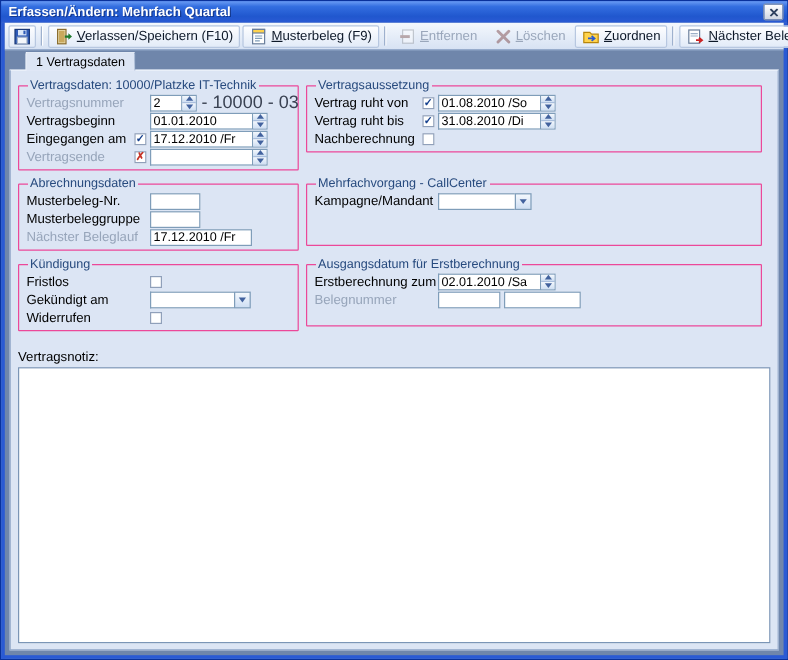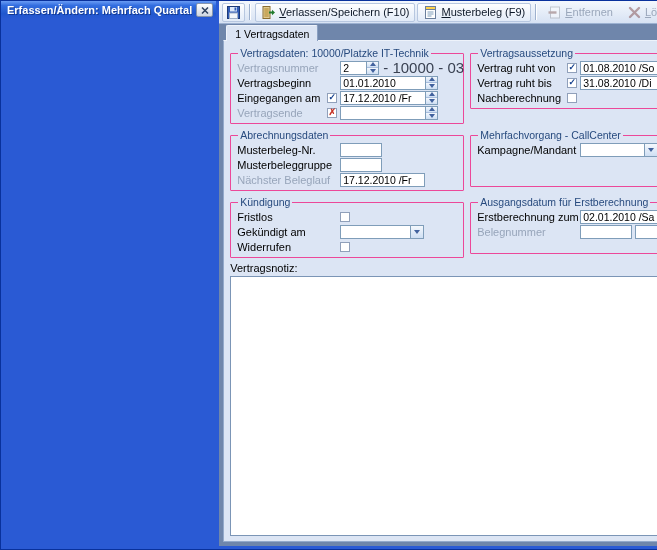--- a/index.html
+++ b/index.html
@@ -1,36 +1,36 @@
 <!DOCTYPE html>
 <html><head>
 <meta charset="utf-8">
 <style>
   *{box-sizing:border-box}
   html,body{margin:0;padding:0}
   body{width:657px;height:550px;font-family:"Liberation Sans",sans-serif;background:#c0c6d4}
-  .window{width:657px;height:550px;display:flex;flex-direction:row;border:1px solid #09319c;background:#2a5ad4}
+  .window{width:657px;height:550px;display:flex;flex-direction:column;border:1px solid #09319c;background:#2a5ad4}
   .titlebar{height:18px;flex:none;display:flex;align-items:center;gap:4px;padding:0 3px 0 6px;
     background:linear-gradient(180deg,#6a9cf4 0%,#336ee0 25%,#2057ce 70%,#2a5ad4 100%)}
   .title{flex:1;min-width:0;color:#fff;font-size:11px;font-weight:bold;white-space:nowrap;overflow:hidden;text-shadow:1px 1px 0 rgba(10,30,90,.55)}
   .close-btn{width:17px;height:14px;flex:none;display:flex;align-items:center;justify-content:center;
     border:1px solid #8795ad;border-radius:2px;background:linear-gradient(180deg,#ffffff,#cfd6e2)}
   .inner{flex:1;min-height:0;display:flex;flex-direction:column;background:#6f86ab;
     border-left:3px solid #2a5ad4;border-right:3px solid #2a5ad4;border-bottom:3px solid #2a5ad4}
   .toolbar{height:23px;flex:none;display:flex;align-items:center;padding:0 2px;
     background:linear-gradient(180deg,#f4f8fd,#d7e2f3);border-bottom:1px solid #9cb1d1}
   .tb-btn{appearance:none;height:19px;display:flex;align-items:center;gap:3px;padding:0 5px;margin:0 1px;
     border:1px solid #b7c7e0;border-radius:2px;background:linear-gradient(180deg,#fefeff,#e2ebf8);
     font-family:inherit;font-size:11px;color:#0d1828;white-space:nowrap;cursor:default}
   .tb-btn.icon-only{padding:0 3px}
   .tb-btn.disabled{border-color:transparent;background:transparent;color:#9aa7bb}
   .tb-btn.disabled .ticon{opacity:.45;filter:grayscale(65%)}
   .tb-sep{width:2px;height:16px;margin:0 3px;flex:none;border-left:1px solid #9eb1ce;border-right:1px solid #ffffff}
   .ticon{width:15px;height:15px;flex:none}
-  .tabstrip{height:16px;flex:none;display:flex;align-items:flex-end;padding-left:7px}
+  .tabstrip{height:16px;flex:none;display:flex;align-items:flex-end;padding-left:17px}
   .tab{position:relative;z-index:2;height:16px;margin-bottom:-1px;padding:2px 8px 0;background:#dce5f4;
     border:1px solid #eef3fb;border-bottom:none;border-right-color:#8aa0c2;border-radius:2px 2px 0 0;font-size:10.5px;color:#000}
   .content{flex:1;min-height:0;margin:0 4px 4px;padding:7px 6px 5px;background:#dce5f4;
     border:1px solid #93a9ca;border-top-color:#eef3fb;display:flex;flex-direction:column}
   .groups{display:grid;grid-template-columns:234px 380px;gap:6px;align-items:start}
   fieldset{border:1px solid #ec4899;margin:0;padding:1px 6px 3px;min-width:0;border-radius:1px}
   fieldset.mh{min-height:57px}
   legend{padding:0 2px;margin-left:1px;font-size:10.5px;line-height:11px;color:#274a7e}
   .row{height:15px;display:flex;align-items:center;font-size:11px;color:#000}
   .lbl{width:90px;flex:none;white-space:nowrap}
@@ -45,21 +45,21 @@
   .spin{width:13px;flex:none;display:flex;flex-direction:column;border:1px solid #7f9db9;background:#eaf1fa}
   .sp{flex:1;display:flex;align-items:center;justify-content:center;background:linear-gradient(180deg,#f4f8fd,#cfdff3)}
   .sp + .sp{border-top:1px solid #a9bedd}
   .dd{width:14px;flex:none;display:flex;align-items:center;justify-content:center;border:1px solid #7f9db9;
     background:linear-gradient(180deg,#f4f8fd,#cfdff3)}
   .tu{width:0;height:0;border-left:3px solid transparent;border-right:3px solid transparent;border-bottom:4px solid #42629e}
   .td{width:0;height:0;border-left:3px solid transparent;border-right:3px solid transparent;border-top:4px solid #42629e}
   .w26{width:26px}.w42{width:42px}.w52{width:52px}.w64{width:64px}.w70{width:70px}.w74{width:85px}
   .suffix{margin-left:4px;font-size:15px;color:#3a4252;white-space:nowrap}
   .gap3{width:3px;flex:none}
-  .notiz-label{flex:none;margin:4px 0 2px;font-size:11px;color:#000}
+  .notiz-label{flex:none;margin:16px 0 2px;font-size:11px;color:#000}
   .notiz{flex:1;min-height:0;resize:none;border:1px solid #7b95b6;background:#fff;padding:2px 3px;font-family:inherit;font-size:11px}
   u{text-decoration:underline}
 </style>
 </head>
 <body>
 
 <div class="window">
 
   <div class="titlebar">
     <span class="title">Erfassen/Ändern: Mehrfach Quartal</span>

